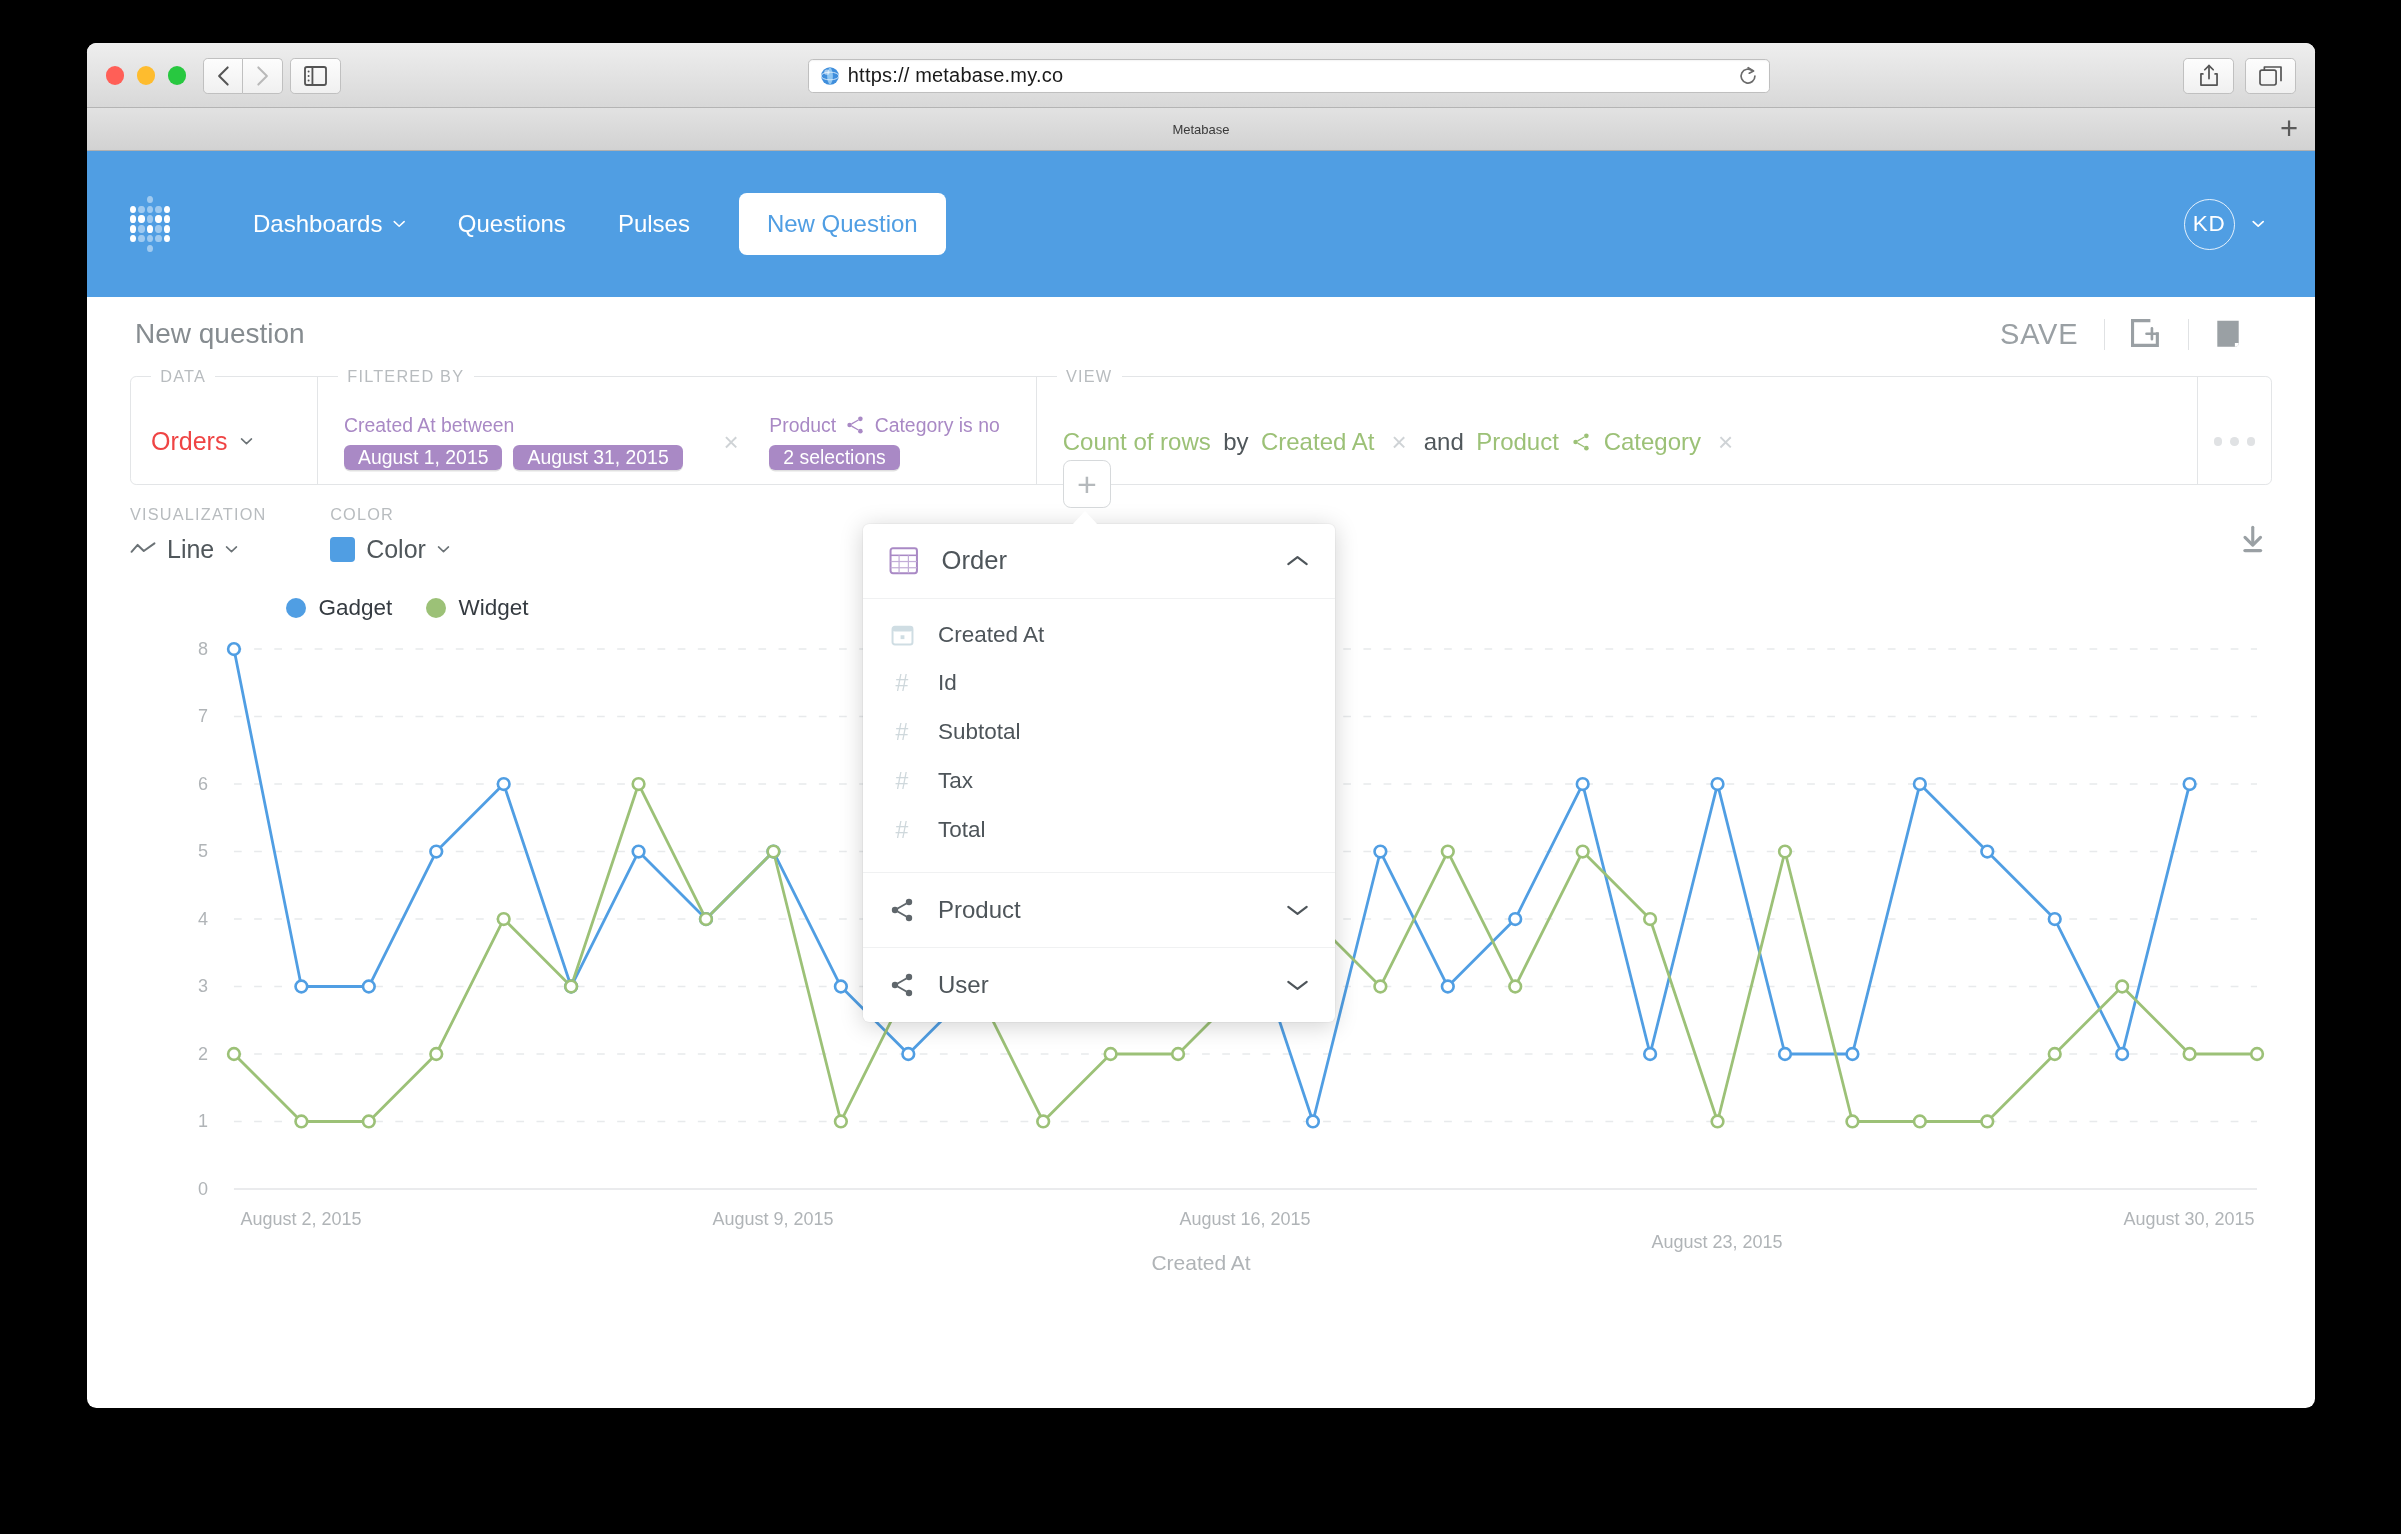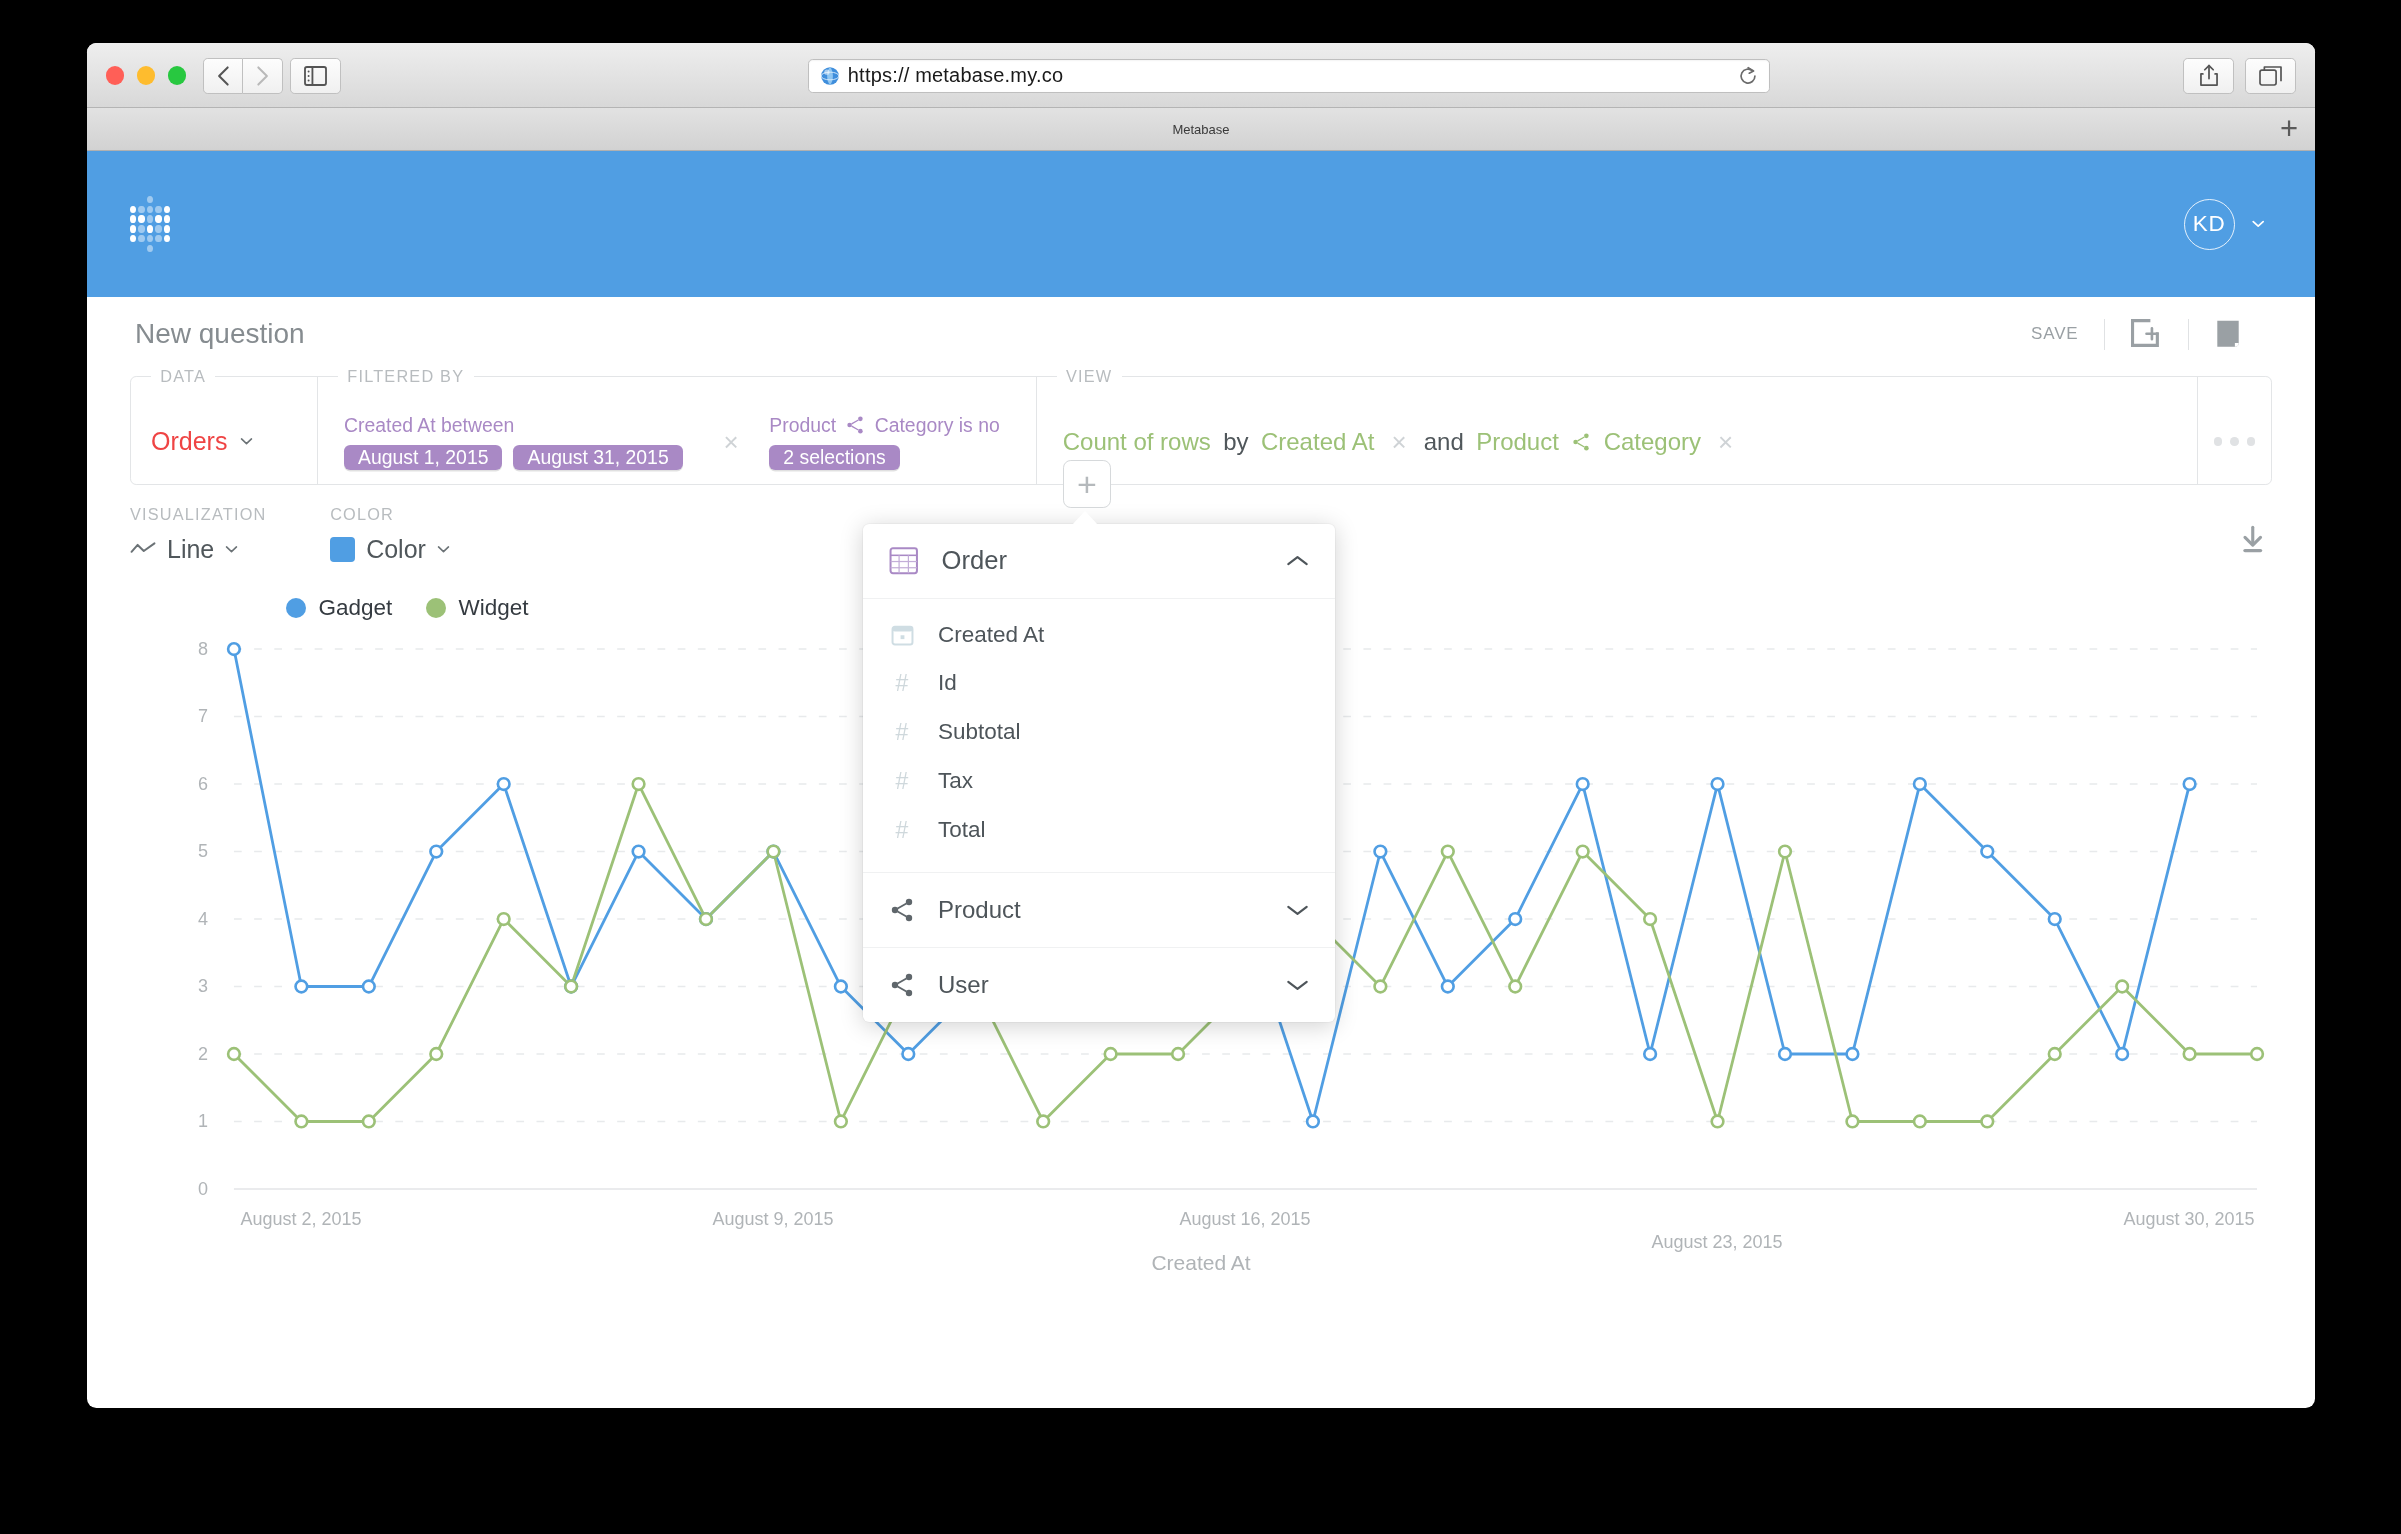--- a/index.html
+++ b/index.html
@@ -139,21 +139,21 @@
 
   
   .pghead {
     height: 74px;
     display: flex; align-items: center;
     padding: 0 48px;
     position: relative;
   }
   .pgtitle { font-size: 28px; color: #868c90; }
   .headright { position: absolute; right: 48px; display: flex; align-items: center; gap: 0; }
-  .savebtn { font-size: 17px; color: #9aa0a4; letter-spacing: 0.8px; padding: 0 26px; }
+  .savebtn { font-size: 29px; color: #9aa0a4; letter-spacing: 0.8px; padding: 0 26px; }
   .vsep { width: 0.8px; height: 31px; background: #e0e2e4; }
   .hicon { padding: 0 26px; display: flex; align-items: center; }
 
   
   .qb {
     margin: 4.7px 43px 0 43px;
     position: relative;
     display: flex;
     align-items: stretch;
     border: 0.8px solid #e3e5e7;
@@ -397,20 +397,35 @@
         <i style="opacity:.45"></i>
         <i style="opacity:.45"></i>
         <i style="opacity:1"></i>
       <i style="opacity:0"></i>
         <i style="opacity:0"></i>
         <i style="opacity:.45"></i>
         <i style="opacity:0"></i>
         <i style="opacity:0"></i>
     </div>
 
+    <div class="navlinks">
+      <div class="navlink">
+        <span>Dashboards</span>
+        <svg class="caret-w" viewBox="0 0 16 10">
+          <path d="M1.6 2 L8 8 L14.4 2" fill="none" stroke="#fff" stroke-width="2" stroke-linecap="round" stroke-linejoin="round"></path>
+        </svg>
+      </div>
+      <div class="navlink">
+        <span>Questions</span>
+      </div>
+      <div class="navlink">
+        <span>Pulses</span>
+      </div>
+      <div class="newq">New Question</div>
+    </div>
 
     <div class="avatarwrap">
       <div class="avatar">KD</div>
       <svg class="caret-w" viewBox="0 0 16 10">
         <path d="M1.6 2 L8 8 L14.4 2" fill="none" stroke="#fff" stroke-width="2.2" stroke-linecap="round" stroke-linejoin="round"></path>
       </svg>
     </div>
   </div>
 
   <div class="pghead">

